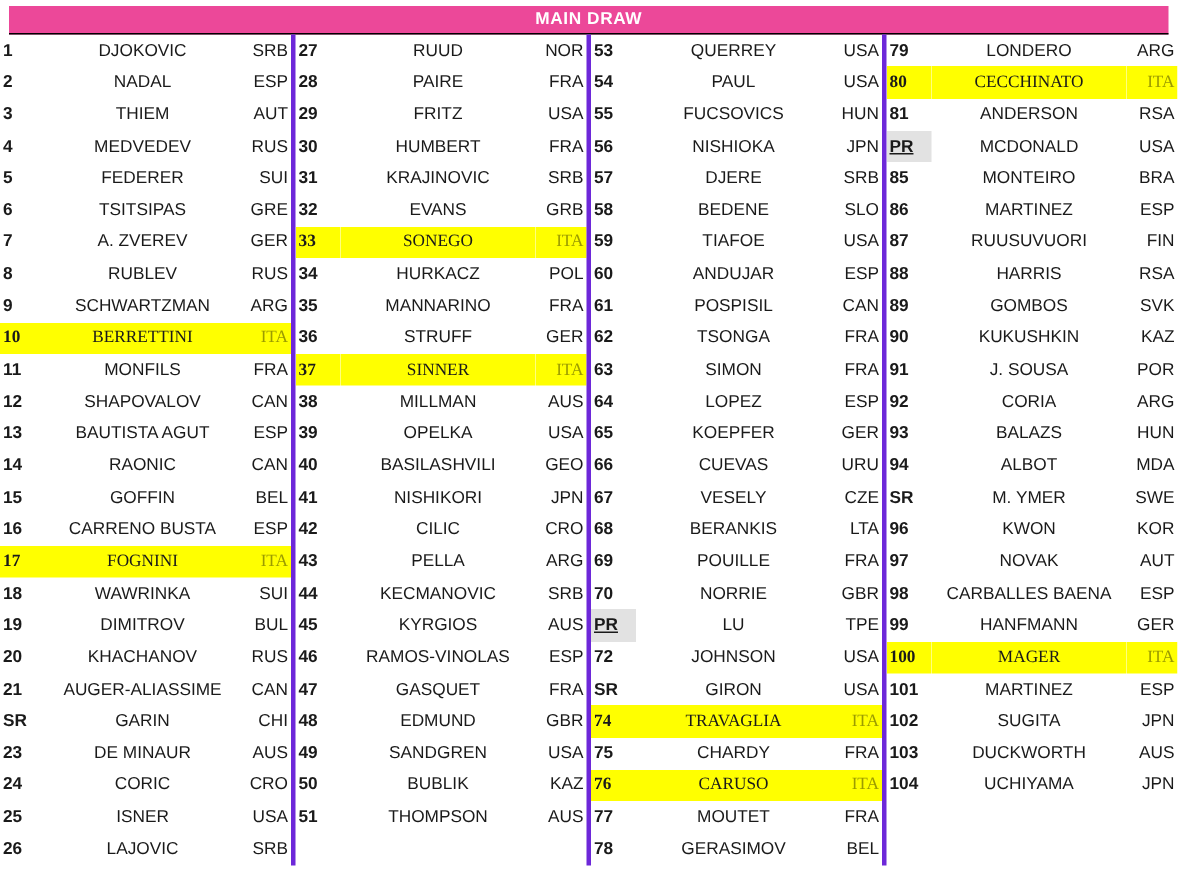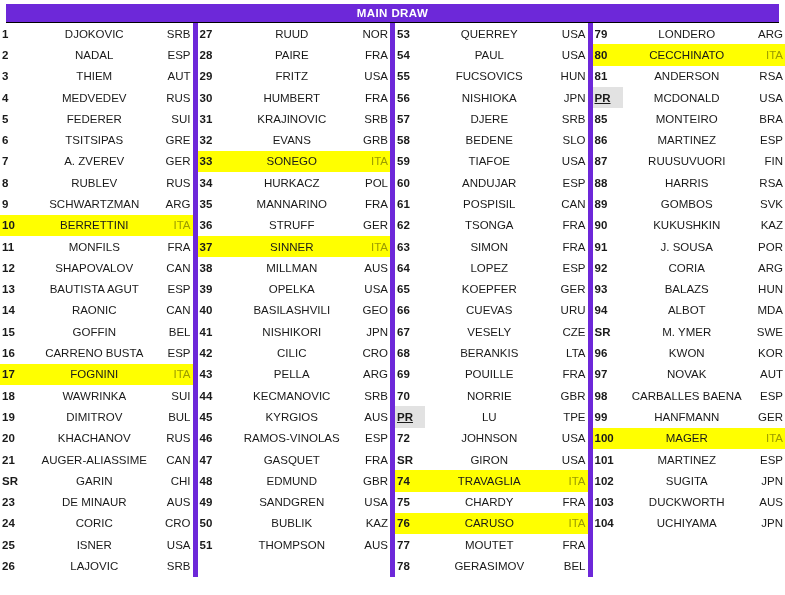--- a/index.html
+++ b/index.html
@@ -19,21 +19,21 @@
     width: 785px;
     height: 595px;
     box-sizing: border-box;
     position: relative;
     background: #ffffff;
   }
 
   .draw-header {
     height: 18px;
     margin: 4px 6px 0 6px;
-    background: #6d28d9;
+    background: #ec4899;
     color: #ffffff;
     font-size: 11.5px;
     font-weight: bold;
     letter-spacing: 0.4px;
     display: flex;
     align-items: center;
     justify-content: center;
     border-bottom: 1px solid #000000;
   }
 
@@ -41,21 +41,21 @@
     display: flex;
     width: 785px;
     box-sizing: border-box;
     margin-top: 0px;
     padding: 0 0 0 0;
   }
 
   .col {
     flex: 1 1 0;
     box-sizing: border-box;
-    border-left: 5px solid #6d28d9;
+    border-left: 3px solid #6d28d9;
     padding: 0;
   }
   .col:first-child {
     border-left: none;
   }
 
   table.draw-table {
     width: 100%;
     border-collapse: collapse;
     table-layout: fixed;
@@ -96,20 +96,21 @@
     text-align: right;
     font-size: 10px;
     color: #A6A6A6;
     padding-right: 5px;
     word-break: break-all;
     line-height: 1.0;
   }
 
   tr.hl td {
     background: #FFFF00;
+    font-family: Liberation Serif, serif;
   }
   tr.hl td.c-ctry {
     color: #9C9C00;
   }
   tr.hl td.c-seed {
     background: #FFFF00;
   }
 
   
   td.c-ctry.wrap {

